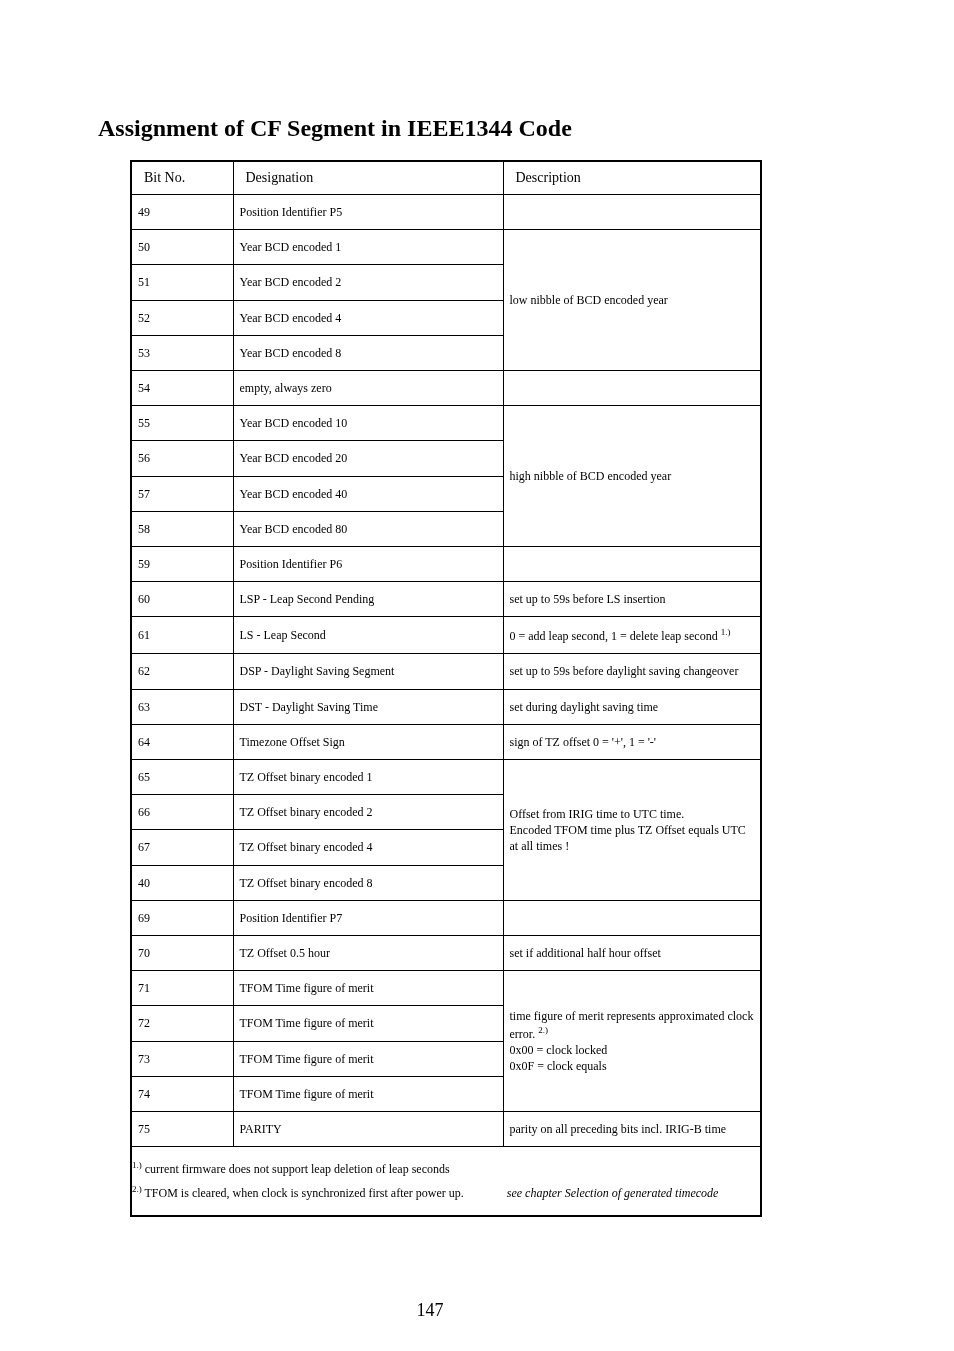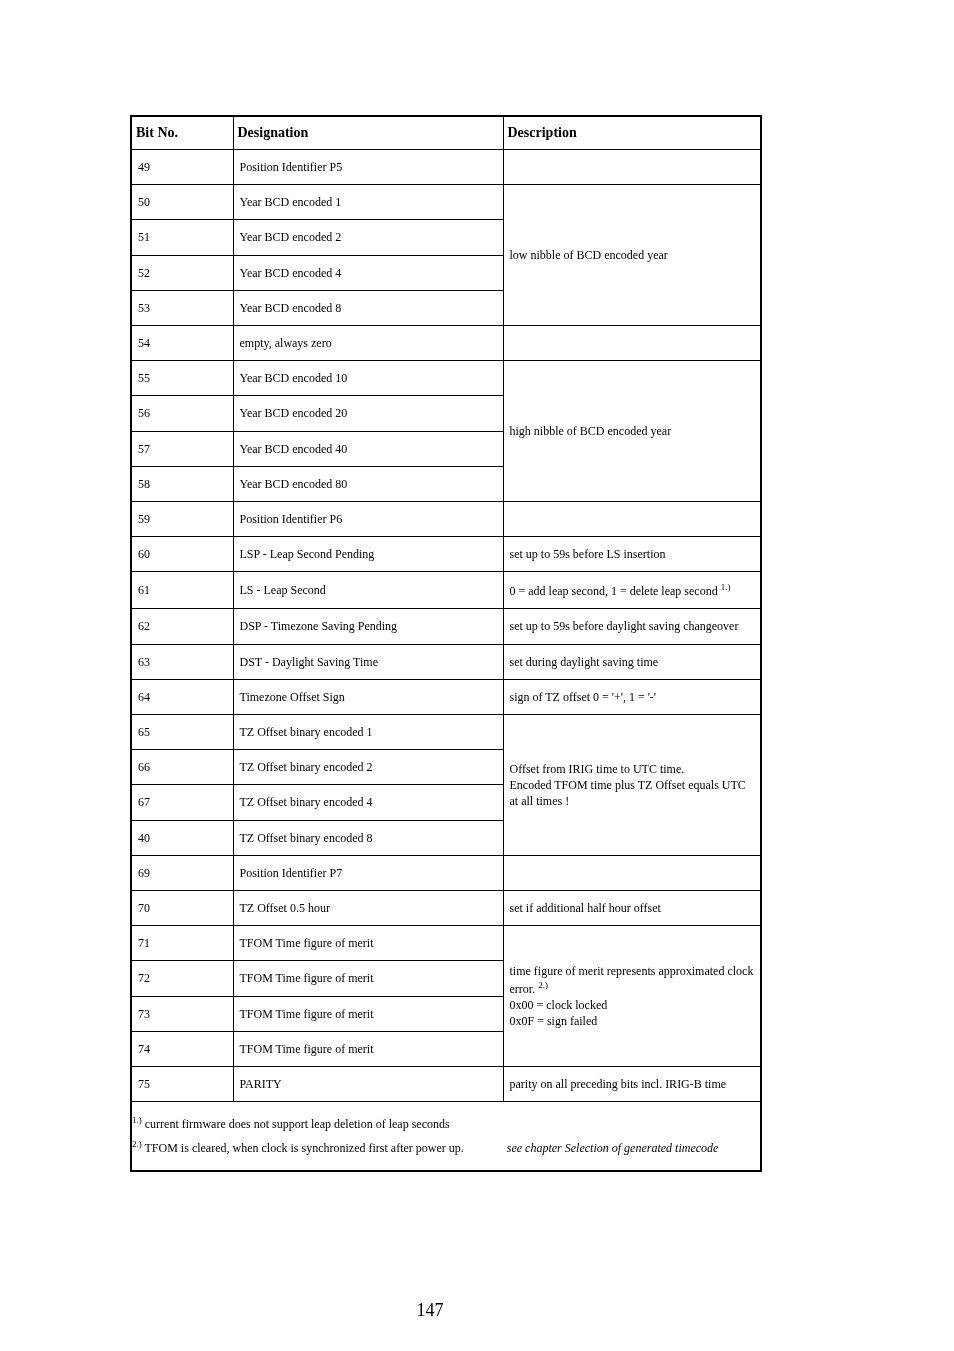--- a/index.html
+++ b/index.html
@@ -30,23 +30,23 @@
     table-layout: fixed;
   }
   table, th, td {
     border: 1.5px solid #000000;
   }
   .outer {
     border: 2px solid #000000;
   }
   th {
     text-align: left;
-    font-weight: bold;
+    font-weight: normal;
     font-size: 14px;
-    padding: 8px 4px;
+    padding: 8px 12px;
     vertical-align: middle;
   }
   td {
     font-size: 12px;
     padding: 9px 6px;
     vertical-align: middle;
     line-height: 1.35;
   }
   col.c1 { width: 102px; }
   col.c2 { width: 270px; }
@@ -68,20 +68,21 @@
     width: 860px;
     text-align: center;
     font-size: 18px;
   }
 </style>
 </head>
 <body>
 
 <div class="page">
 
+  <div class="title">Assignment of CF Segment in IEEE1344 Code</div>
 
   <div class="table-wrap">
   <table class="outer">
     <colgroup>
       <col class="c1">
           <col class="c2">
           <col class="c3">
     </colgroup>
     <thead>
       <tr>
@@ -145,21 +146,21 @@
         <td>LSP - Leap Second Pending</td>
         <td>set up to 59s before LS insertion</td>
       </tr>
       <tr>
         <td>61</td>
         <td>LS - Leap Second</td>
         <td><span>0 = add leap second, 1 = delete leap second </span><span class="sup">1.)</span></td>
       </tr>
       <tr>
         <td>62</td>
-        <td>DSP - Timezone Saving Pending</td>
+        <td>DSP - Daylight Saving Segment</td>
         <td>set up to 59s before daylight saving changeover</td>
       </tr>
       <tr>
         <td>63</td>
         <td>DST - Daylight Saving Time</td>
         <td>set during daylight saving time</td>
       </tr>
       <tr>
         <td>64</td>
         <td>Timezone Offset Sign</td>
@@ -194,21 +195,21 @@
         <td>70</td>
         <td>TZ Offset 0.5 hour</td>
         <td>set if additional half hour offset</td>
       </tr>
       <tr>
         <td>71</td>
         <td>TFOM Time figure of merit</td>
         <td rowspan="4">
           <span>time figure of merit represents approximated clock error. </span><span class="sup">2.)</span><br>
           <span>0x00 = clock locked</span><br>
-          <span>0x0F = sign failed</span>
+          <span>0x0F = clock equals</span>
         </td>
       </tr>
       <tr>
         <td>72</td>
         <td>TFOM Time figure of merit</td>
       </tr>
       <tr>
         <td>73</td>
         <td>TFOM Time figure of merit</td>
       </tr>

